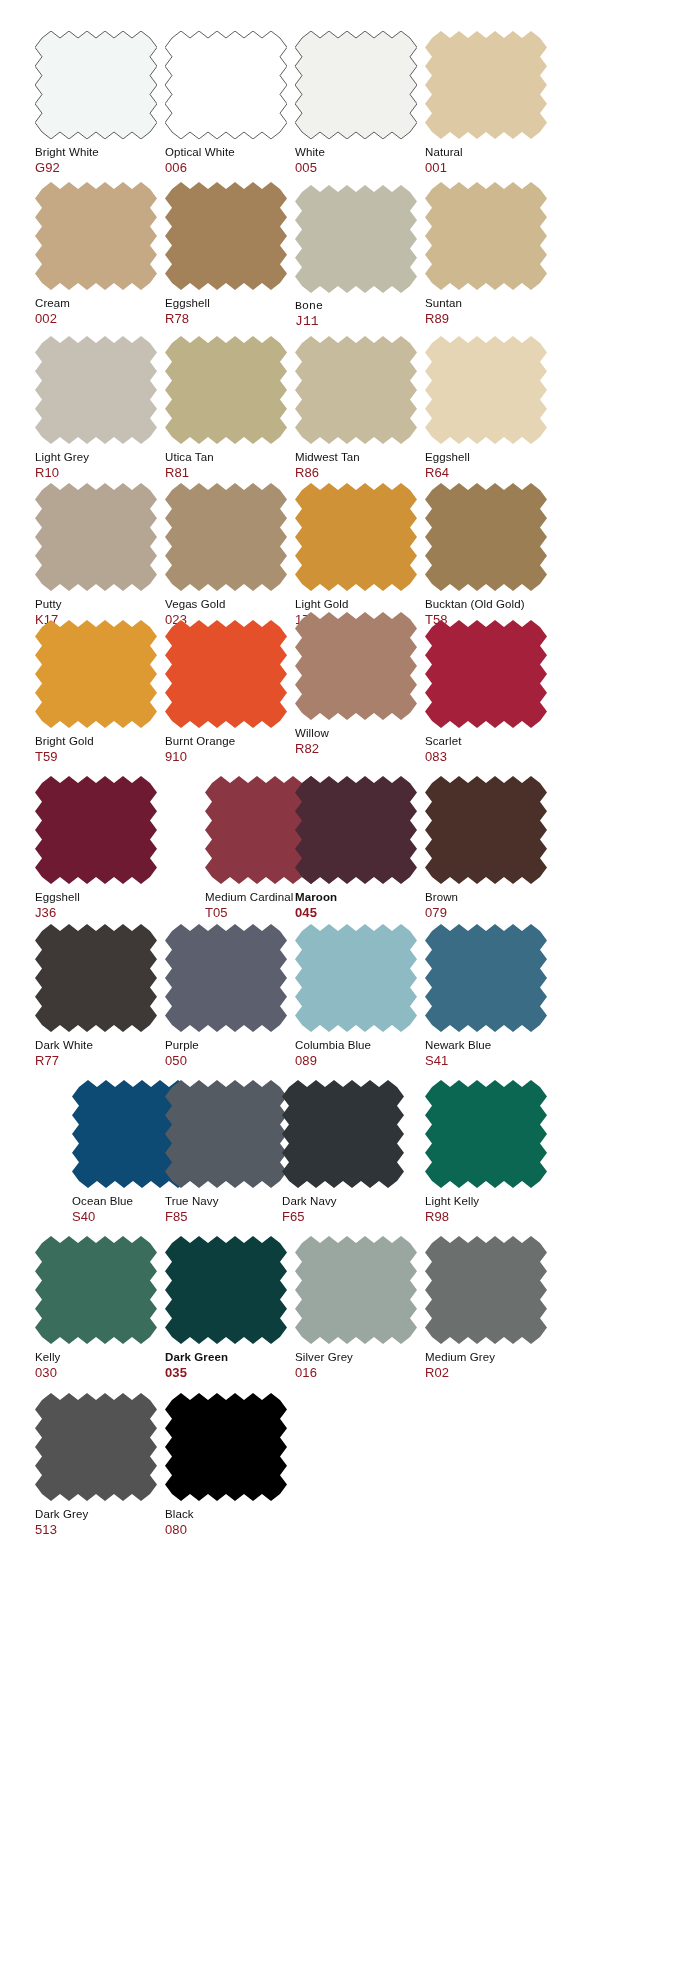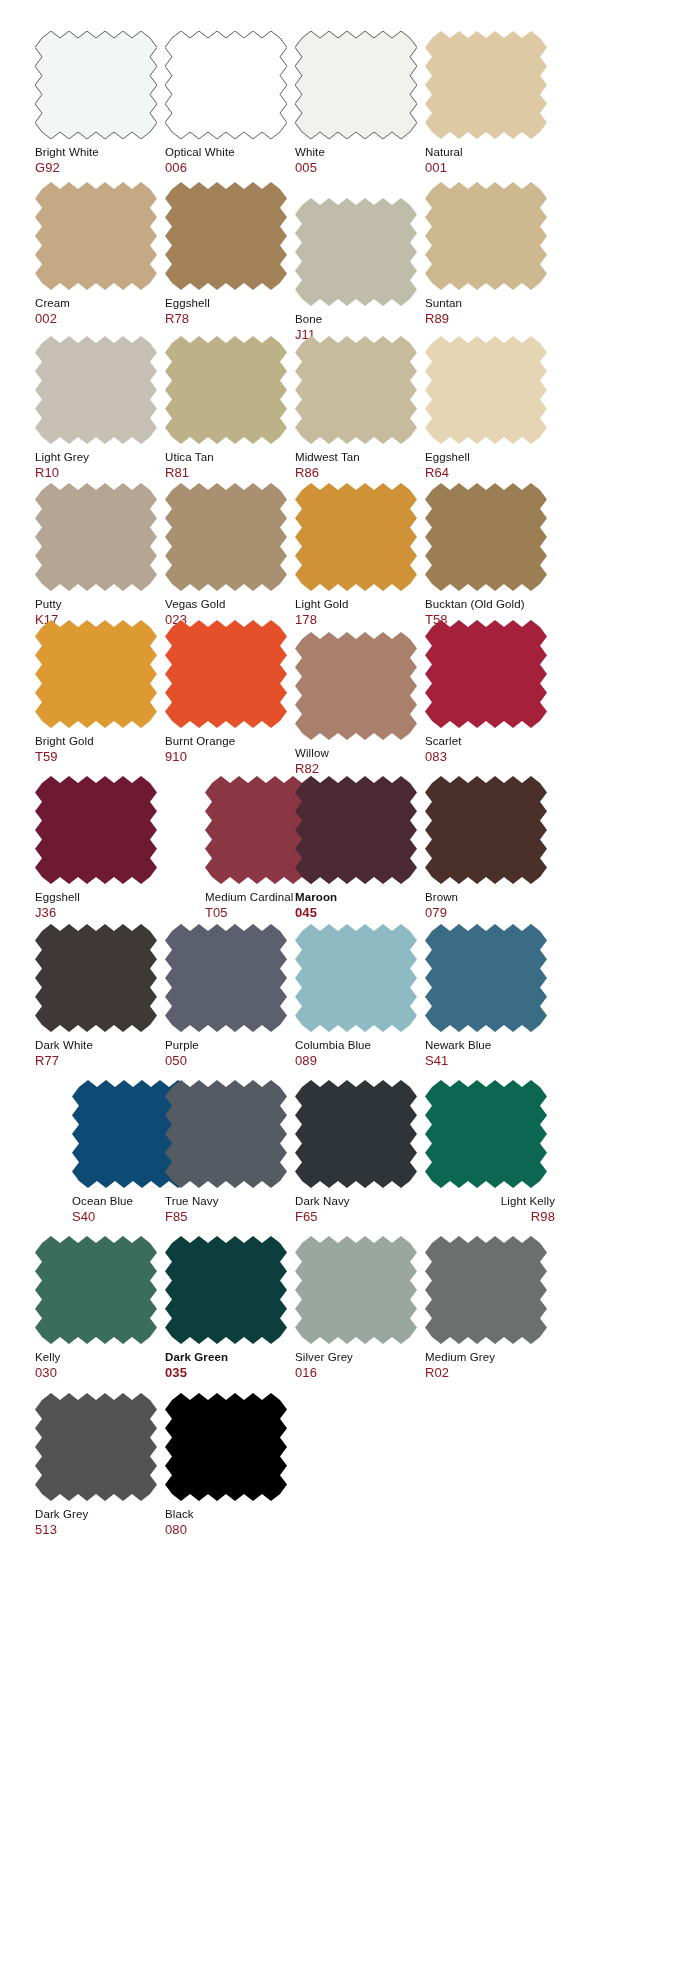--- a/index.html
+++ b/index.html
@@ -102,21 +102,21 @@
     </div>
     <div class="swatch-cell" style="left: 165px; top: 182px;">
       <div class="swatch-chip-wrap">
         <svg class="swatch-chip" viewBox="0 0 122 108" width="122" height="108">
           <path d="M 7 7 L 16 0 L 25 7 L 34 0 L 43 7 L 52 0 L 61 7 L 70 0 L 79 7 L 88 0 L 97 7 L 106 0 L 115 7 L 122 16.4 L 115 25.8 L 122 35.2 L 115 44.6 L 122 54 L 115 63.400000000000006 L 122 72.8 L 115 82.2 L 122 91.60000000000001 L 115 101 L 106 108 L 97 101 L 88 108 L 79 101 L 70 108 L 61 101 L 52 108 L 43 101 L 34 108 L 25 101 L 16 108 L 7 101 L 0 91.6 L 7 82.2 L 0 72.8 L 7 63.4 L 0 54 L 7 44.599999999999994 L 0 35.2 L 7 25.799999999999997 L 0 16.39999999999999 L 7 7 Z" fill="#a3825a" stroke="none"></path>
         </svg>
       </div>
       <div class="swatch-name">Eggshell</div>
       <div class="swatch-code">R78</div>
     </div>
-    <div class="swatch-cell" style="left: 295px; top: 198px;">
+    <div class="swatch-cell" style="left: 295px; top: 185px; font-family: Liberation Mono, monospace;">
       <div class="swatch-chip-wrap">
         <svg class="swatch-chip" viewBox="0 0 122 108" width="122" height="108">
           <path d="M 7 7 L 16 0 L 25 7 L 34 0 L 43 7 L 52 0 L 61 7 L 70 0 L 79 7 L 88 0 L 97 7 L 106 0 L 115 7 L 122 16.4 L 115 25.8 L 122 35.2 L 115 44.6 L 122 54 L 115 63.400000000000006 L 122 72.8 L 115 82.2 L 122 91.60000000000001 L 115 101 L 106 108 L 97 101 L 88 108 L 79 101 L 70 108 L 61 101 L 52 108 L 43 101 L 34 108 L 25 101 L 16 108 L 7 101 L 0 91.6 L 7 82.2 L 0 72.8 L 7 63.4 L 0 54 L 7 44.599999999999994 L 0 35.2 L 7 25.799999999999997 L 0 16.39999999999999 L 7 7 Z" fill="#bfbda9" stroke="none"></path>
         </svg>
       </div>
       <div class="swatch-name">Bone</div>
       <div class="swatch-code">J11</div>
     </div>
     <div class="swatch-cell" style="left: 425px; top: 182px;">
       <div class="swatch-chip-wrap">
@@ -210,21 +210,21 @@
     </div>
     <div class="swatch-cell" style="left: 165px; top: 620px;">
       <div class="swatch-chip-wrap">
         <svg class="swatch-chip" viewBox="0 0 122 108" width="122" height="108">
           <path d="M 7 7 L 16 0 L 25 7 L 34 0 L 43 7 L 52 0 L 61 7 L 70 0 L 79 7 L 88 0 L 97 7 L 106 0 L 115 7 L 122 16.4 L 115 25.8 L 122 35.2 L 115 44.6 L 122 54 L 115 63.400000000000006 L 122 72.8 L 115 82.2 L 122 91.60000000000001 L 115 101 L 106 108 L 97 101 L 88 108 L 79 101 L 70 108 L 61 101 L 52 108 L 43 101 L 34 108 L 25 101 L 16 108 L 7 101 L 0 91.6 L 7 82.2 L 0 72.8 L 7 63.4 L 0 54 L 7 44.599999999999994 L 0 35.2 L 7 25.799999999999997 L 0 16.39999999999999 L 7 7 Z" fill="#e4502a" stroke="none"></path>
         </svg>
       </div>
       <div class="swatch-name">Burnt Orange</div>
       <div class="swatch-code">910</div>
     </div>
-    <div class="swatch-cell" style="left: 295px; top: 632px;">
+    <div class="swatch-cell" style="left: 295px; top: 612px;">
       <div class="swatch-chip-wrap">
         <svg class="swatch-chip" viewBox="0 0 122 108" width="122" height="108">
           <path d="M 7 7 L 16 0 L 25 7 L 34 0 L 43 7 L 52 0 L 61 7 L 70 0 L 79 7 L 88 0 L 97 7 L 106 0 L 115 7 L 122 16.4 L 115 25.8 L 122 35.2 L 115 44.6 L 122 54 L 115 63.400000000000006 L 122 72.8 L 115 82.2 L 122 91.60000000000001 L 115 101 L 106 108 L 97 101 L 88 108 L 79 101 L 70 108 L 61 101 L 52 108 L 43 101 L 34 108 L 25 101 L 16 108 L 7 101 L 0 91.6 L 7 82.2 L 0 72.8 L 7 63.4 L 0 54 L 7 44.599999999999994 L 0 35.2 L 7 25.799999999999997 L 0 16.39999999999999 L 7 7 Z" fill="#a9806c" stroke="none"></path>
         </svg>
       </div>
       <div class="swatch-name">Willow</div>
       <div class="swatch-code">R82</div>
     </div>
     <div class="swatch-cell" style="left: 425px; top: 620px;">
       <div class="swatch-chip-wrap">
@@ -318,30 +318,30 @@
     </div>
     <div class="swatch-cell" style="left: 165px; top: 1080px;">
       <div class="swatch-chip-wrap">
         <svg class="swatch-chip" viewBox="0 0 122 108" width="122" height="108">
           <path d="M 7 7 L 16 0 L 25 7 L 34 0 L 43 7 L 52 0 L 61 7 L 70 0 L 79 7 L 88 0 L 97 7 L 106 0 L 115 7 L 122 16.4 L 115 25.8 L 122 35.2 L 115 44.6 L 122 54 L 115 63.400000000000006 L 122 72.8 L 115 82.2 L 122 91.60000000000001 L 115 101 L 106 108 L 97 101 L 88 108 L 79 101 L 70 108 L 61 101 L 52 108 L 43 101 L 34 108 L 25 101 L 16 108 L 7 101 L 0 91.6 L 7 82.2 L 0 72.8 L 7 63.4 L 0 54 L 7 44.599999999999994 L 0 35.2 L 7 25.799999999999997 L 0 16.39999999999999 L 7 7 Z" fill="#555b63" stroke="none"></path>
         </svg>
       </div>
       <div class="swatch-name">True Navy</div>
       <div class="swatch-code">F85</div>
     </div>
-    <div class="swatch-cell" style="left: 295px; top: 1080px;">
+    <div class="swatch-cell" style="left: 282px; top: 1080px;">
       <div class="swatch-chip-wrap">
         <svg class="swatch-chip" viewBox="0 0 122 108" width="122" height="108">
           <path d="M 7 7 L 16 0 L 25 7 L 34 0 L 43 7 L 52 0 L 61 7 L 70 0 L 79 7 L 88 0 L 97 7 L 106 0 L 115 7 L 122 16.4 L 115 25.8 L 122 35.2 L 115 44.6 L 122 54 L 115 63.400000000000006 L 122 72.8 L 115 82.2 L 122 91.60000000000001 L 115 101 L 106 108 L 97 101 L 88 108 L 79 101 L 70 108 L 61 101 L 52 108 L 43 101 L 34 108 L 25 101 L 16 108 L 7 101 L 0 91.6 L 7 82.2 L 0 72.8 L 7 63.4 L 0 54 L 7 44.599999999999994 L 0 35.2 L 7 25.799999999999997 L 0 16.39999999999999 L 7 7 Z" fill="#2f3438" stroke="none"></path>
         </svg>
       </div>
       <div class="swatch-name">Dark Navy</div>
       <div class="swatch-code">F65</div>
     </div>
-    <div class="swatch-cell" style="left: 425px; top: 1080px; text-align: right;">
+    <div class="swatch-cell" style="left: 425px; top: 1080px;">
       <div class="swatch-chip-wrap">
         <svg class="swatch-chip" viewBox="0 0 122 108" width="122" height="108">
           <path d="M 7 7 L 16 0 L 25 7 L 34 0 L 43 7 L 52 0 L 61 7 L 70 0 L 79 7 L 88 0 L 97 7 L 106 0 L 115 7 L 122 16.4 L 115 25.8 L 122 35.2 L 115 44.6 L 122 54 L 115 63.400000000000006 L 122 72.8 L 115 82.2 L 122 91.60000000000001 L 115 101 L 106 108 L 97 101 L 88 108 L 79 101 L 70 108 L 61 101 L 52 108 L 43 101 L 34 108 L 25 101 L 16 108 L 7 101 L 0 91.6 L 7 82.2 L 0 72.8 L 7 63.4 L 0 54 L 7 44.599999999999994 L 0 35.2 L 7 25.799999999999997 L 0 16.39999999999999 L 7 7 Z" fill="#0b6751" stroke="none"></path>
         </svg>
       </div>
       <div class="swatch-name">Light Kelly</div>
       <div class="swatch-code">R98</div>
     </div>
     <div class="swatch-cell" style="left: 35px; top: 1236px;">
       <div class="swatch-chip-wrap">

